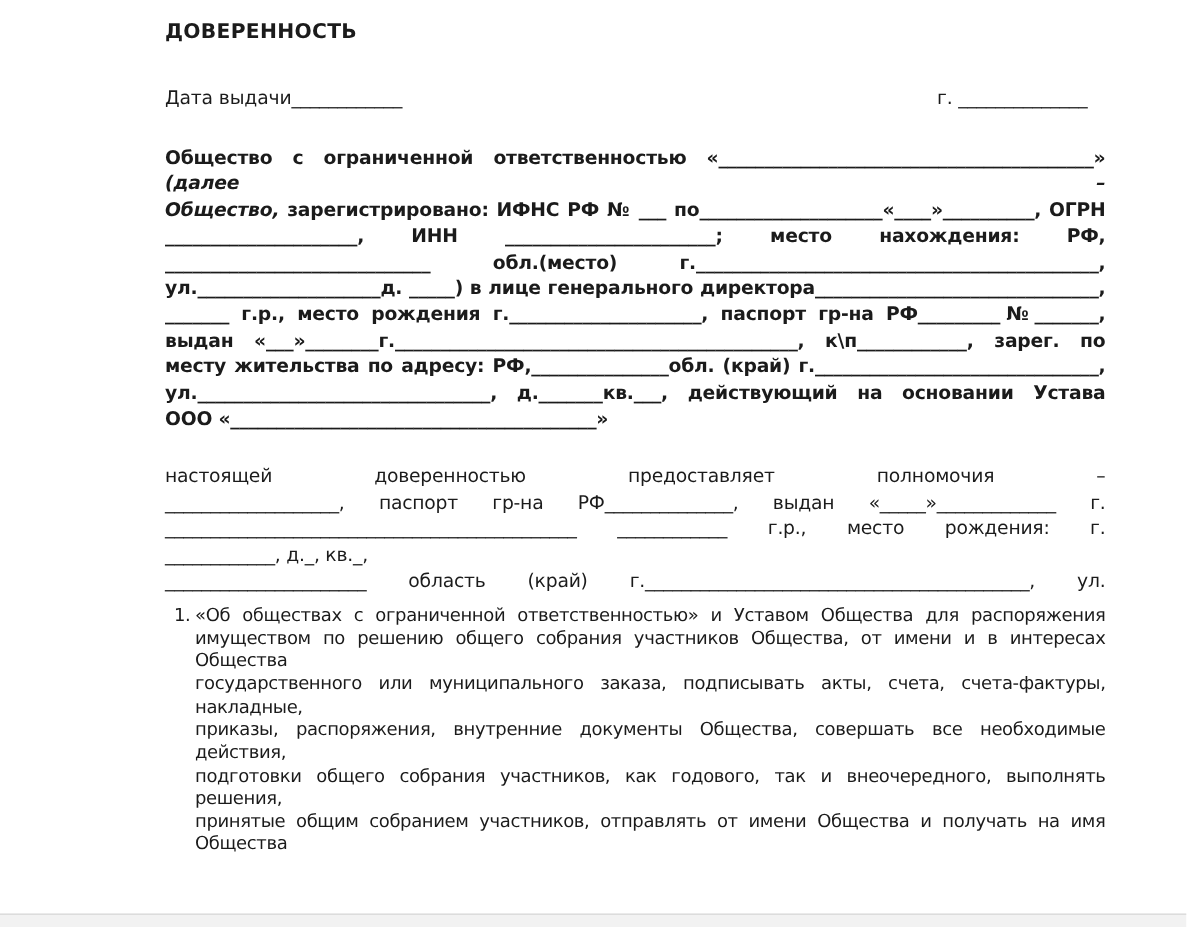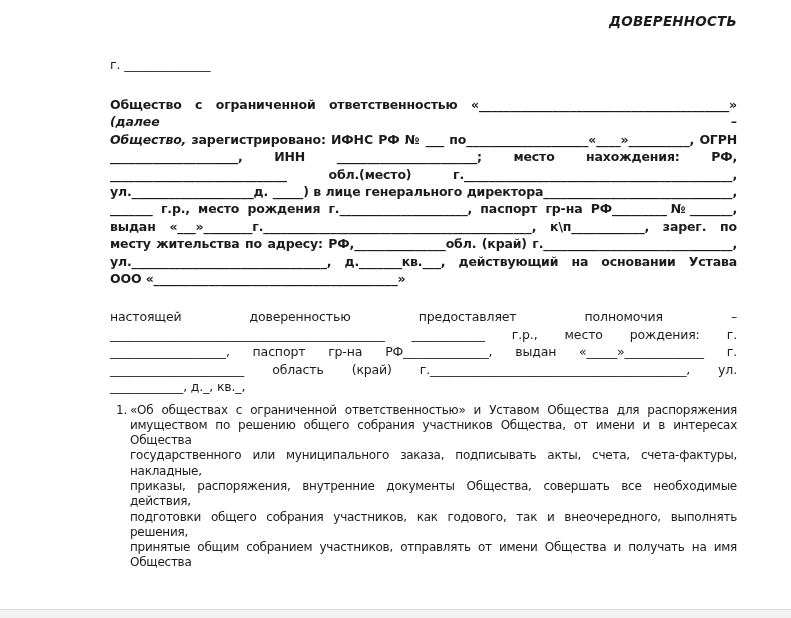--- a/index.html
+++ b/index.html
@@ -6,26 +6,25 @@
   body {
     width: 791px; height: 618px;
     background: #ffffff;
     overflow: hidden;
     position: relative;
     font-family: "DejaVu Sans", "Liberation Sans", sans-serif;
     color: #1b1b1b;
   }
   .content { padding: 13px 54px 0 110px; }
   .doc-title {
-    text-align: right;
+    text-align: left;
     font-weight: bold;
     font-size: 13.5px;
     letter-spacing: 0.2px;
     margin: 0;
-    font-style: italic;
   }
   .date-line {
     display: flex;
     justify-content: space-between;
     margin-top: 28px;
     font-size: 12.5px;
     letter-spacing: -0.1px;
   }
   .date-line .city { margin-right: 12px; }
   .para {
@@ -57,42 +56,43 @@
   }
 </style>
 </head>
 <body>
 
 <div class="content">
 
   <h1 class="doc-title">ДОВЕРЕННОСТЬ</h1>
 
   <div class="date-line">
+    <span class="label">Дата выдачи____________</span>
     <span class="city">г. ______________</span>
   </div>
 
   <div class="para company">
       <div class="jline"><span>Общество с ограниченной ответственностью «_________________________________________» </span><span class="it">(далее –</span></div>
       <div class="jline"><span class="it">Общество,</span><span> зарегистрировано: ИФНС РФ № ___ по____________________«____»__________, ОГРН</span></div>
       <div class="jline">_____________________, ИНН _______________________; место нахождения: РФ,</div>
       <div class="jline">_____________________________ обл.(место) г.____________________________________________,</div>
       <div class="jline">ул.____________________д. _____) в лице генерального директора_______________________________,</div>
       <div class="jline">_______ г.р., место рождения г._____________________, паспорт гр-на РФ_________№_______,</div>
       <div class="jline">выдан «___»________г.____________________________________________, к\п____________, зарег. по</div>
       <div class="jline">месту жительства по адресу: РФ,_______________обл. (край) г._______________________________,</div>
       <div class="jline">ул.________________________________, д._______кв.___, действующий на основании Устава</div>
       <div class="jline jlast">ООО «________________________________________»</div>
     </div>
 
   <div class="para grant">
       <div class="jline">настоящей доверенностью предоставляет полномочия –</div>
+      <div class="jline">___________________, паспорт гр-на РФ______________, выдан «_____»_____________ г.</div>
       <div class="jline">_____________________________________________ ____________ г.р., место рождения: г.</div>
-      <div class="jline">___________________, паспорт гр-на РФ______________, выдан «_____»_____________ г.</div>
+      <div class="jline jlast">____________, д._, кв._,</div>
       <div class="jline">______________________ область (край) г.__________________________________________, ул.</div>
-      <div class="jline jlast">____________, д._, кв._,</div>
     </div>
 
   <div class="para powers">
     <span class="num">1.</span>
     <div class="li-body">
         <div class="jline">«Об обществах с ограниченной ответственностью» и Уставом Общества для распоряжения</div>
         <div class="jline">имуществом по решению общего собрания участников Общества, от имени и в интересах Общества</div>
         <div class="jline">государственного или муниципального заказа, подписывать акты, счета, счета-фактуры, накладные,</div>
         <div class="jline">приказы, распоряжения, внутренние документы Общества, совершать все необходимые действия,</div>
         <div class="jline">подготовки общего собрания участников, как годового, так и внеочередного, выполнять решения,</div>

